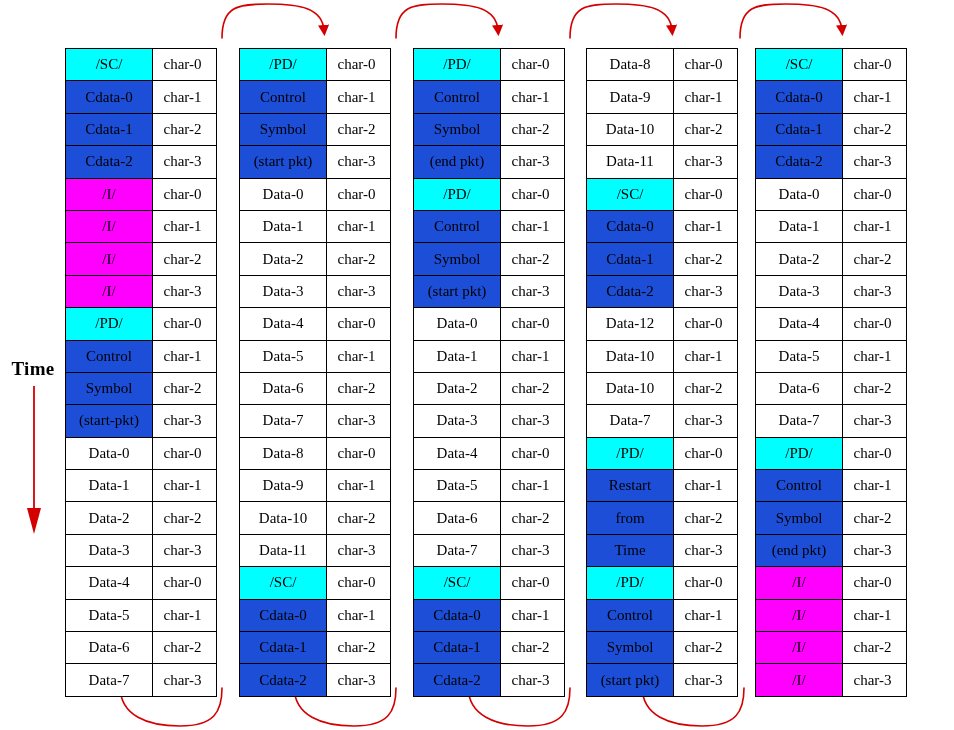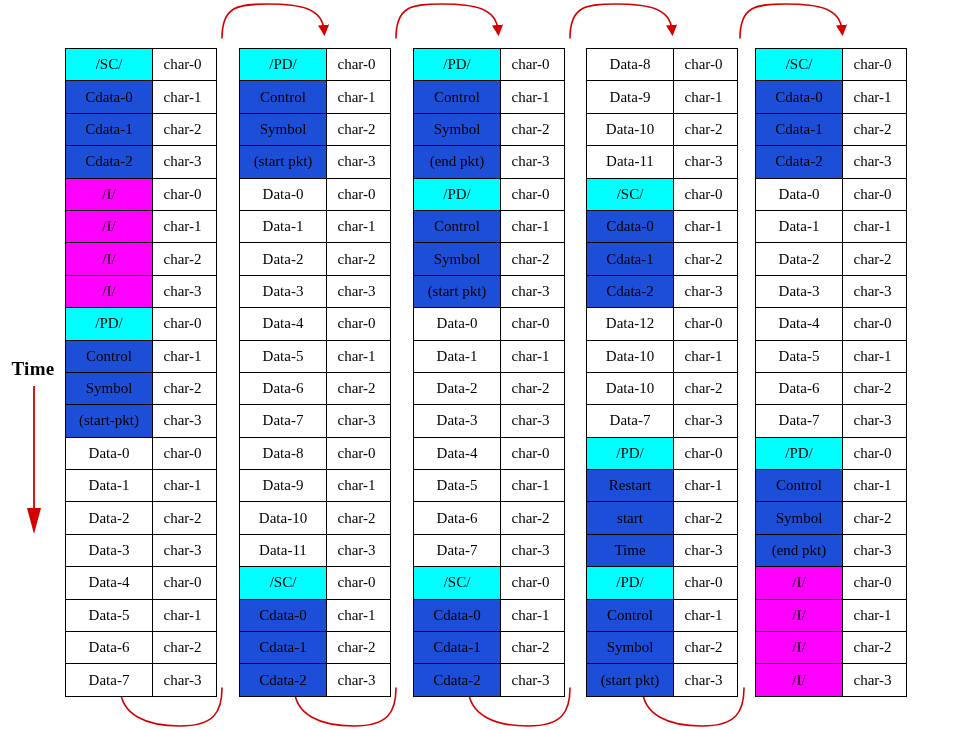--- a/index.html
+++ b/index.html
@@ -429,21 +429,21 @@
       </div>
       <div class="row">
         <div class="cell-value bg-cyan">/PD/</div>
         <div class="cell-char">char-0</div>
       </div>
       <div class="row">
         <div class="cell-value bg-green">Restart</div>
         <div class="cell-char">char-1</div>
       </div>
       <div class="row">
-        <div class="cell-value bg-green">start</div>
+        <div class="cell-value bg-green">from</div>
         <div class="cell-char">char-2</div>
       </div>
       <div class="row">
         <div class="cell-value bg-green">Time</div>
         <div class="cell-char">char-3</div>
       </div>
       <div class="row">
         <div class="cell-value bg-cyan">/PD/</div>
         <div class="cell-char">char-0</div>
       </div>

